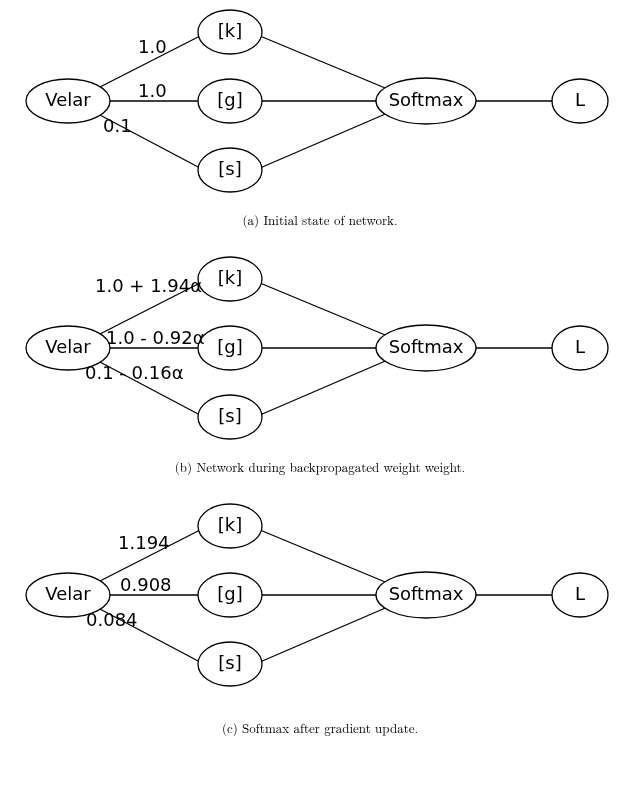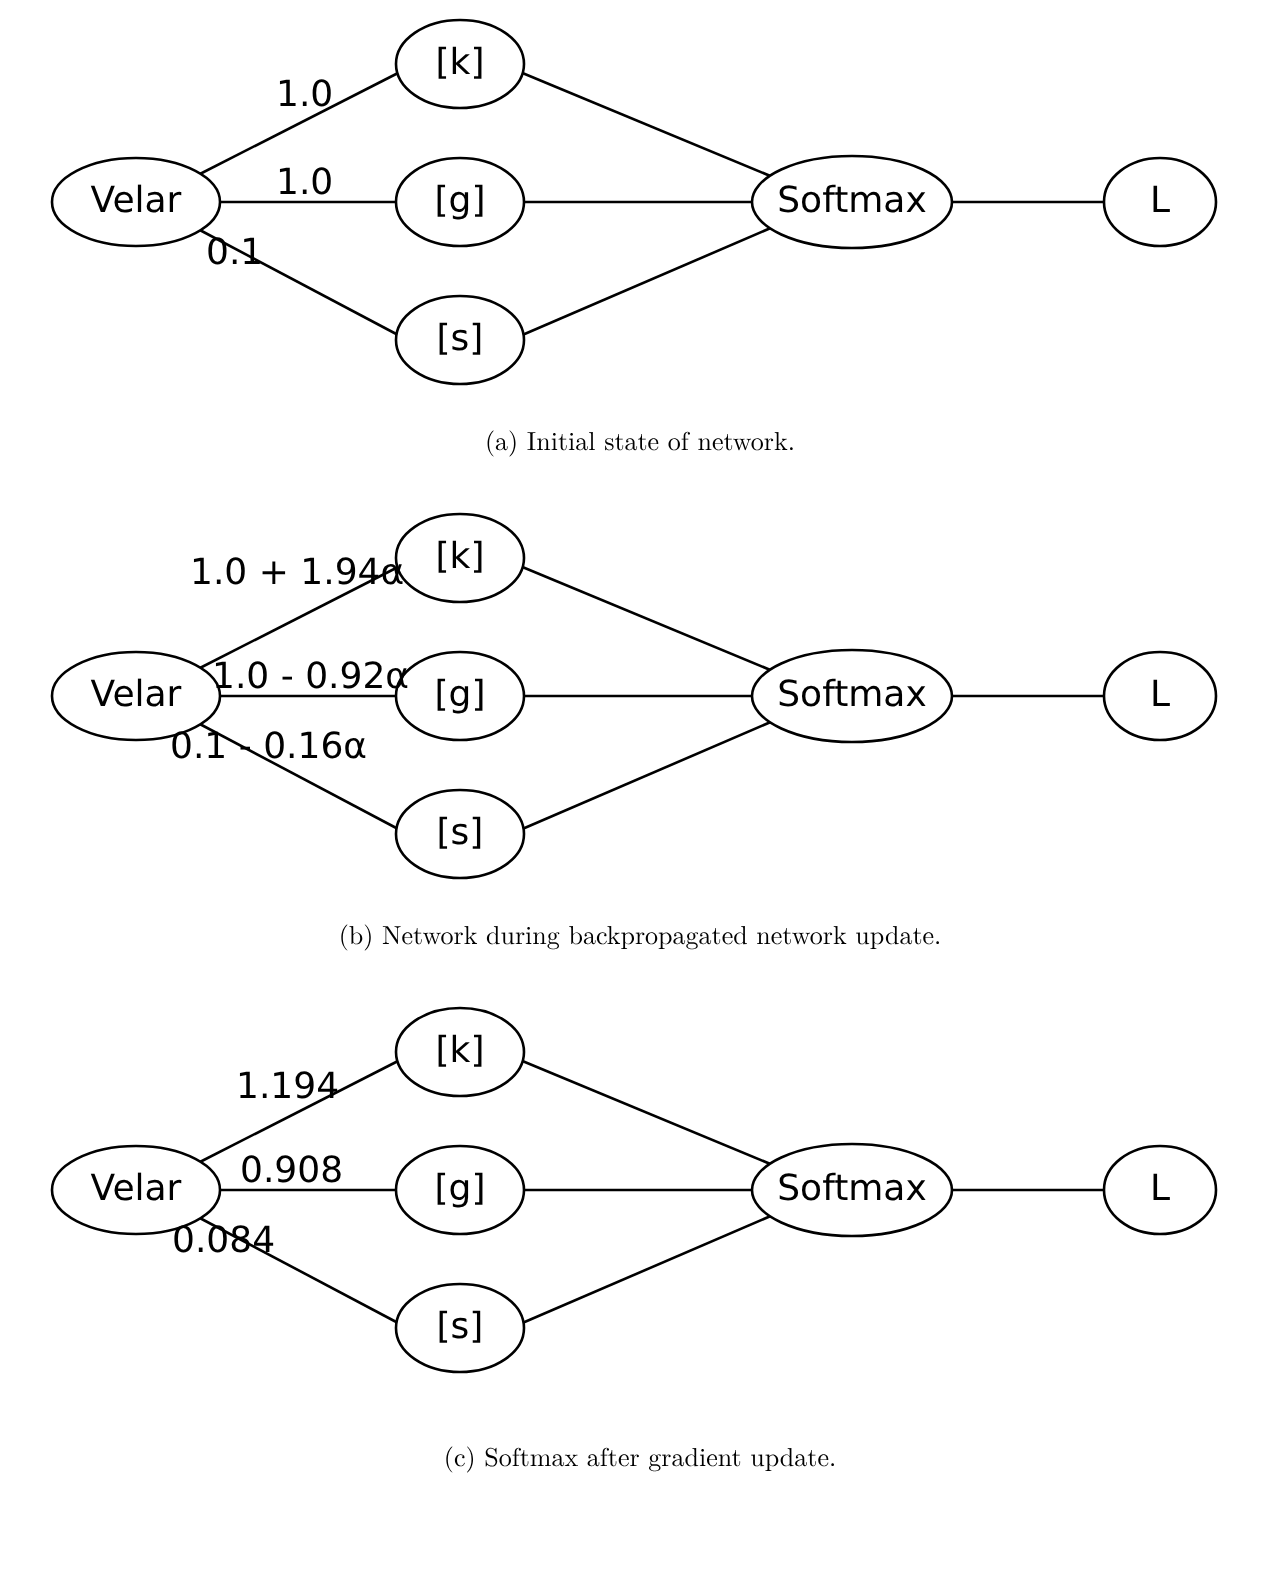--- a/index.html
+++ b/index.html
@@ -102,21 +102,21 @@
     <text class="node-label" x="426" y="101">Softmax</text>
 
     <ellipse cx="580" cy="101" rx="28" ry="22" fill="#fff" stroke="#000" stroke-width="1.3"></ellipse>
     <text class="node-label" x="580" y="101">L</text>
 
     <text class="edge-label" x="95" y="40">1.0 + 1.94α</text>
     <text class="edge-label" x="106" y="92">1.0 - 0.92α</text>
     <text class="edge-label" x="85" y="127">0.1 - 0.16α</text>
   </svg>
 
-  <div class="caption" style="margin-top:0px; margin-bottom:18px;">(b) Network during backpropagated network update.</div>
+  <div class="caption" style="margin-top:0px; margin-bottom:18px;">(b) Network during backpropagated weight weight.</div>
 
   <svg width="640" height="210" viewBox="0 0 640 210">
     <line x1="98" y1="88" x2="200" y2="36" stroke="#000" stroke-width="1.3"></line>
     <line x1="110" y1="101" x2="200" y2="101" stroke="#000" stroke-width="1.3"></line>
     <line x1="98" y1="114" x2="200" y2="168" stroke="#000" stroke-width="1.3"></line>
     <line x1="260" y1="36" x2="390" y2="90" stroke="#000" stroke-width="1.3"></line>
     <line x1="260" y1="101" x2="378" y2="101" stroke="#000" stroke-width="1.3"></line>
     <line x1="260" y1="168" x2="390" y2="112" stroke="#000" stroke-width="1.3"></line>
     <line x1="476" y1="101" x2="553" y2="101" stroke="#000" stroke-width="1.3"></line>
 

